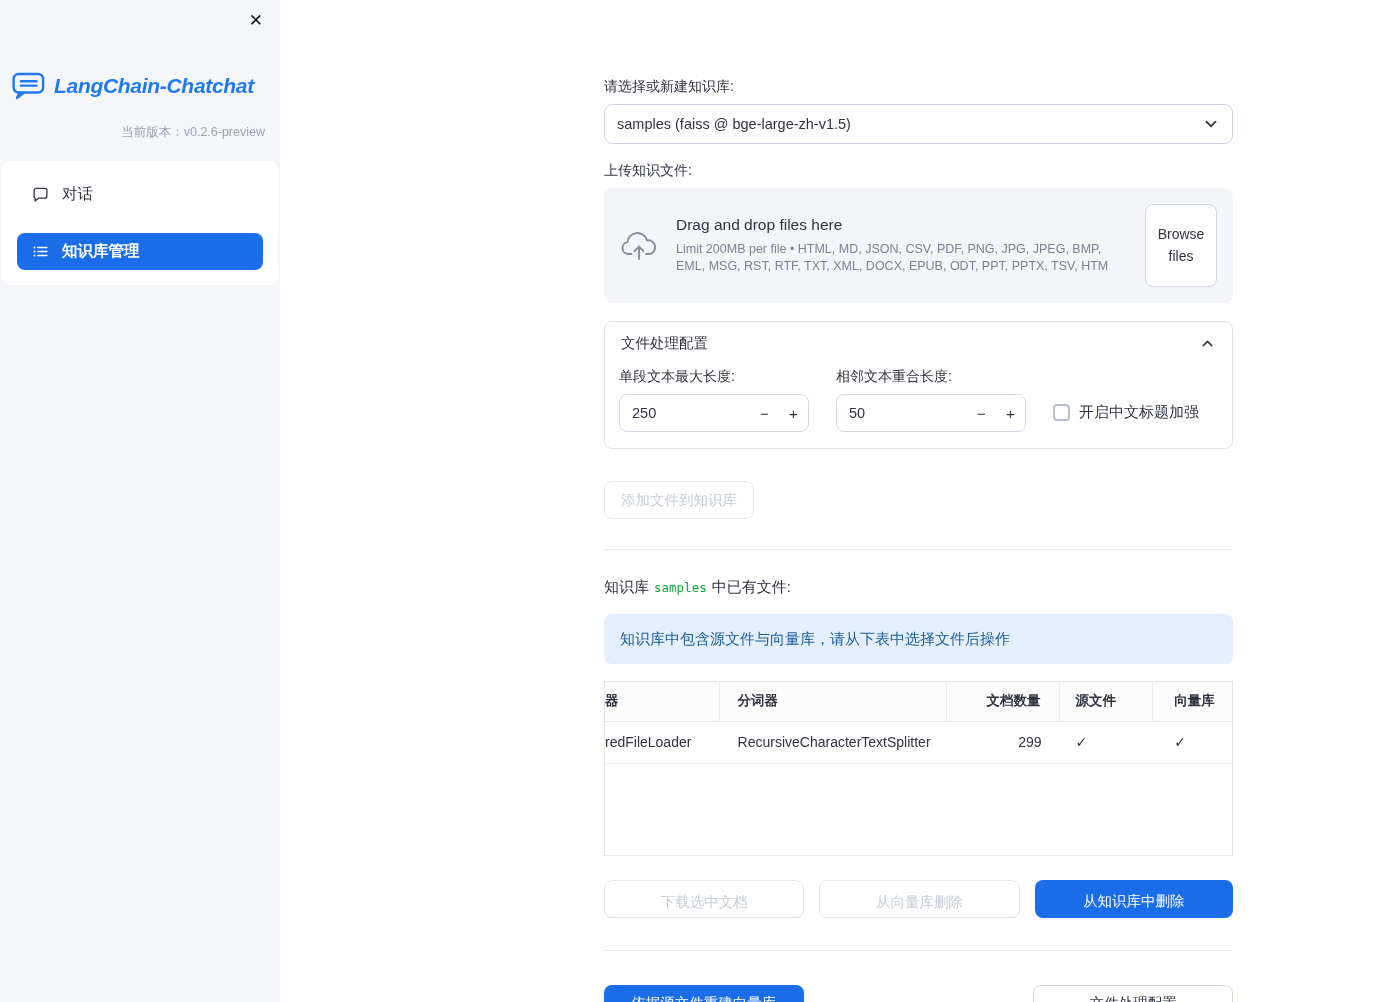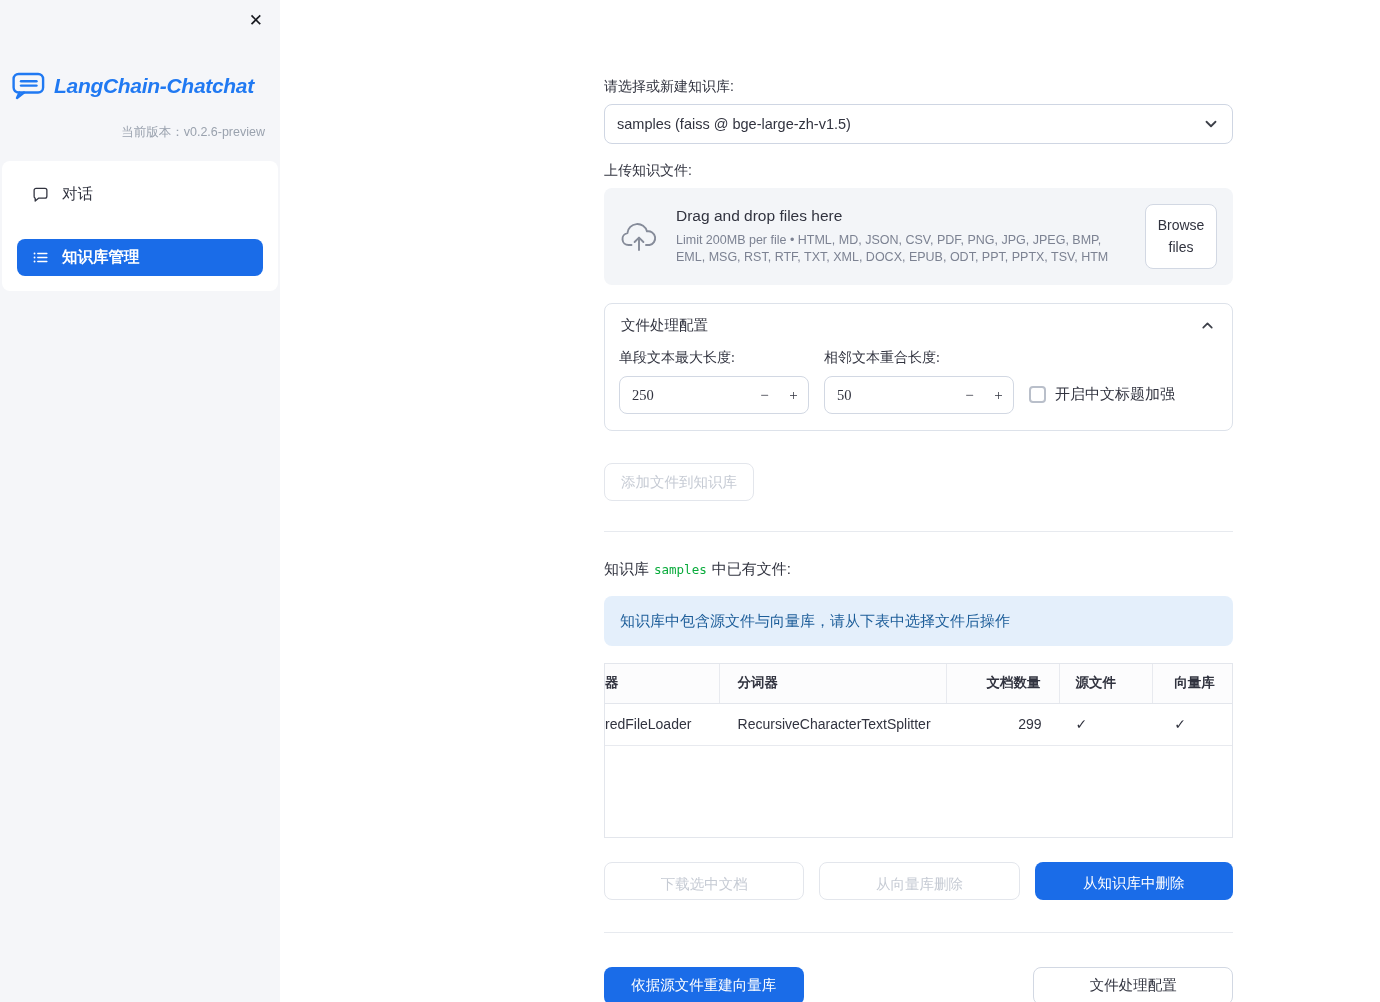--- a/index.html
+++ b/index.html
@@ -21,37 +21,37 @@
     color:var(--text);background:#fff;display:flex;font-size:14px;
   }
   
   .sidebar{width:280px;min-width:280px;height:100%;background:#f5f6f9;position:relative;}
   .close-btn{position:absolute;top:8px;right:13px;font-size:17px;color:#17191f;cursor:pointer;line-height:1;padding:4px;}
   .logo-row{display:flex;align-items:center;gap:9px;padding:72px 10px 0 12px;}
   .logo-text{color:var(--brand);font-weight:bold;font-style:italic;font-size:21px;letter-spacing:-0.3px;white-space:nowrap;}
   .version{text-align:right;padding:24px 15px 0 0;color:#9aa2ae;font-size:12.5px;}
   .menu-card{background:#fff;border-radius:8px;margin:20px 2px 0 2px;padding:15px 15px;}
   .menu-item{display:flex;align-items:center;gap:13px;height:37px;border-radius:8px;padding:0 15px;font-size:15.5px;cursor:pointer;color:var(--text);}
-  .menu-item + .menu-item{margin-top:26px;}
+  .menu-item + .menu-item{margin-top:20px;}
   .menu-item.active{background:var(--primary);color:#fff;font-weight:bold;}
   .mi-icon{display:flex;align-items:center;}
   
   .main{flex:1;position:relative;background:#fff;}
   .content{width:629px;margin-left:324px;padding-top:76px;}
   .field-label{font-size:14px;line-height:20px;margin-bottom:8px;}
   .selectbox{height:40px;border:1px solid #cfd6e3;border-radius:8px;background:#fff;display:flex;align-items:center;justify-content:space-between;padding:0 12px;font-size:14.5px;cursor:pointer;}
   .upload-label{margin-top:16px;}
   .uploader{margin-top:6px;background:#f3f5f8;border-radius:8px;display:flex;align-items:center;gap:18px;padding:16px;}
   .uptexts{flex:1;}
   .drag{font-size:15.5px;}
   .limit{margin-top:7px;font-size:12.5px;color:var(--muted);line-height:1.35;max-width:478px;}
-  .browse{margin-left:auto;background:#fff;border:1px solid var(--border);border-radius:8px;width:72px;padding:10px 8px;font-size:14px;line-height:1.55;color:var(--text);cursor:pointer;font-family:inherit;}
+  .browse{margin-left:auto;background:#fff;border:1px solid var(--border);border-radius:8px;width:72px;padding:19px 8px;font-size:14px;line-height:1.55;color:var(--text);cursor:pointer;font-family:inherit;}
   .expander{margin-top:18px;border:1px solid #dde2ea;border-radius:8px;}
   .exp-header{height:42px;display:flex;align-items:center;justify-content:space-between;padding:0 16px;font-size:14.5px;cursor:pointer;}
-  .exp-body{display:flex;align-items:flex-end;gap:15px;padding:2px 14px 16px 14px;font-family:Liberation Serif, serif;}
+  .exp-body{display:flex;align-items:flex-end;gap:27px;padding:2px 14px 16px 14px;}
   .fgroup{width:190px;}
   .num-input{display:flex;align-items:center;height:38px;border:1px solid var(--border);border-radius:8px;background:#fff;padding-left:12px;width:190px;}
   .num-val{flex:1;font-size:14.5px;}
   .step{width:29px;text-align:center;font-size:15px;color:var(--text);cursor:pointer;user-select:none;}
   .checkbox-row{display:flex;align-items:center;gap:9px;margin-bottom:10px;cursor:pointer;font-size:15px;white-space:nowrap;}
   .cbox{width:17px;height:17px;border:2px solid #b9bfca;border-radius:4px;background:#fff;}
   .btn{height:38px;border-radius:8px;font-size:14.5px;font-family:inherit;cursor:pointer;padding:0 16px;}
   .btn.secondary{background:#fff;border:1px solid var(--border);color:var(--text);}
   .btn.disabled{background:#fff;border:1px solid var(--light-border);color:#c6cbd4;cursor:default;}
   .btn.primary{background:var(--primary);border:none;color:#fff;}

